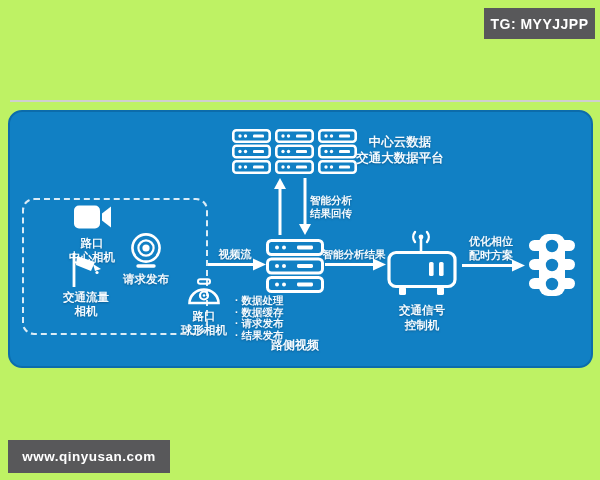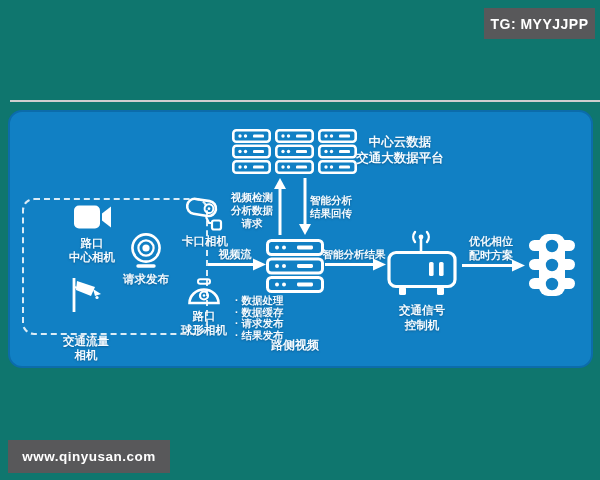--- a/index.html
+++ b/index.html
@@ -5,21 +5,21 @@
   :root{
     --panel-blue:#1180c4;
     --panel-border:#0c6cab;
     --badge-gray:#58585a;
     --ink-white:#ffffff;
     --divider-gray:#cfcfcf;
   }
   *{margin:0;padding:0;box-sizing:border-box;}
   html,body{background:#ffffff;}
   body{font-family:"Liberation Sans","DejaVu Sans",sans-serif;}
-  #stage{position:relative;width:600px;height:480px;background:#0f766e;overflow:hidden;}
+  #stage{position:relative;width:600px;height:480px;background:#bef264;overflow:hidden;}
 
   .badge{
     position:absolute;background:var(--badge-gray);color:#fff;
     display:flex;align-items:center;justify-content:center;
     font-weight:bold;letter-spacing:.5px;
   }
   #tg-badge{left:484px;top:8px;width:111px;height:31px;font-size:14px;}
   #site-badge{left:8px;top:440px;width:162px;height:33px;font-size:13.5px;}
 
   #top-divider{position:absolute;left:10px;top:100px;width:590px;height:2px;background:var(--divider-gray);}
@@ -78,48 +78,34 @@
       <svg class="icon" width="38" height="30" viewBox="0 0 38 30">
         <rect x="1" y="3.5" width="26" height="23" rx="5" fill="#fff"></rect>
         <path d="M29 11.5 L38 4.5 V25.5 L29 18.5 Z" fill="#fff"></path>
       </svg>
       <div class="cap" style="margin-top:4px;">
         <div>路口</div>
         <div>中心相机</div>
       </div>
     </div>
 
-    <div class="cam-item" style="left:138px;top:85px;width:66px;">
-      <svg class="icon" width="40" height="36" viewBox="0 0 40 36">
-        <g transform="rotate(9 17 11)">
-          <rect x="2" y="3" width="29" height="15" rx="7.5" fill="none" stroke="#fff" stroke-width="2.6"></rect>
-          <circle cx="24" cy="10.5" r="4.4" fill="none" stroke="#fff" stroke-width="2"></circle>
-          <circle cx="24" cy="10.5" r="1.4" fill="#fff"></circle>
-        </g>
-        <path d="M21 20 L24 26 H28" fill="none" stroke="#fff" stroke-width="2.2"></path>
-        <rect x="27" y="23.5" width="9" height="9" rx="2" fill="none" stroke="#fff" stroke-width="2.2"></rect>
-      </svg>
-      <div class="cap" style="margin-top:1px;">
-        <div>卡口相机</div>
-      </div>
-    </div>
 
     <div class="cam-item" style="left:82px;top:120px;width:60px;">
       <svg class="icon" width="38" height="38" viewBox="0 0 38 38">
         <circle cx="19" cy="16" r="13.6" fill="none" stroke="#fff" stroke-width="2.6"></circle>
         <circle cx="19" cy="16" r="7.6" fill="none" stroke="#fff" stroke-width="2.2"></circle>
         <circle cx="19" cy="16" r="3.6" fill="#fff"></circle>
         <path d="M11 34 h16" stroke="#fff" stroke-width="3.4" stroke-linecap="round" fill="none"></path>
       </svg>
       <div class="cap" style="margin-top:2px;">
         <div>请求发布</div>
       </div>
     </div>
 
-    <div class="cam-item" style="left:18px;top:165px;width:68px;gap:19px;">
+    <div class="cam-item" style="left:18px;top:140px;width:68px;">
       <svg class="icon" width="36" height="36" viewBox="0 0 36 36">
         <line x1="6" y1="1" x2="6" y2="35" stroke="#fff" stroke-width="2.8"></line>
         <line x1="6" y1="10" x2="14" y2="12" stroke="#fff" stroke-width="2.2"></line>
         <path d="M9 4 L27 10 L23 19 L8 13 Z" fill="#fff"></path>
         <path d="M25 12 L33 17 L27 19 Z" fill="#fff"></path>
         <circle cx="29" cy="20.5" r="1.6" fill="#fff"></circle>
       </svg>
       <div class="cap" style="margin-top:2px;">
         <div>交通流量</div>
         <div>相机</div>
@@ -201,25 +187,20 @@
     </div>
 
     <svg class="abs" style="left:263px;top:66px;" width="14" height="57" viewBox="0 0 14 57">
       <line x1="7" y1="9" x2="7" y2="57" stroke="#fff" stroke-width="3"></line>
       <path d="M1 11 L7 0 L13 11 Z" fill="#fff"></path>
     </svg>
     <svg class="abs" style="left:288px;top:66px;" width="14" height="57" viewBox="0 0 14 57">
       <line x1="7" y1="0" x2="7" y2="48" stroke="#fff" stroke-width="3"></line>
       <path d="M1 46 L7 57 L13 46 Z" fill="#fff"></path>
     </svg>
-    <div class="lbl" id="request-label">
-      <div>视频检测</div>
-      <div>分析数据</div>
-      <div>请求</div>
-    </div>
     <div class="lbl" id="return-label">
       <div>智能分析</div>
       <div>结果回传</div>
     </div>
 
     <div class="lbl" id="video-stream-label">视频流</div>
     <svg class="abs" style="left:198px;top:146px;" width="58" height="13" viewBox="0 0 58 13">
       <line x1="0" y1="6.5" x2="47" y2="6.5" stroke="#fff" stroke-width="3"></line>
       <path d="M45 0.5 L58 6.5 L45 12.5 Z" fill="#fff"></path>
     </svg>

